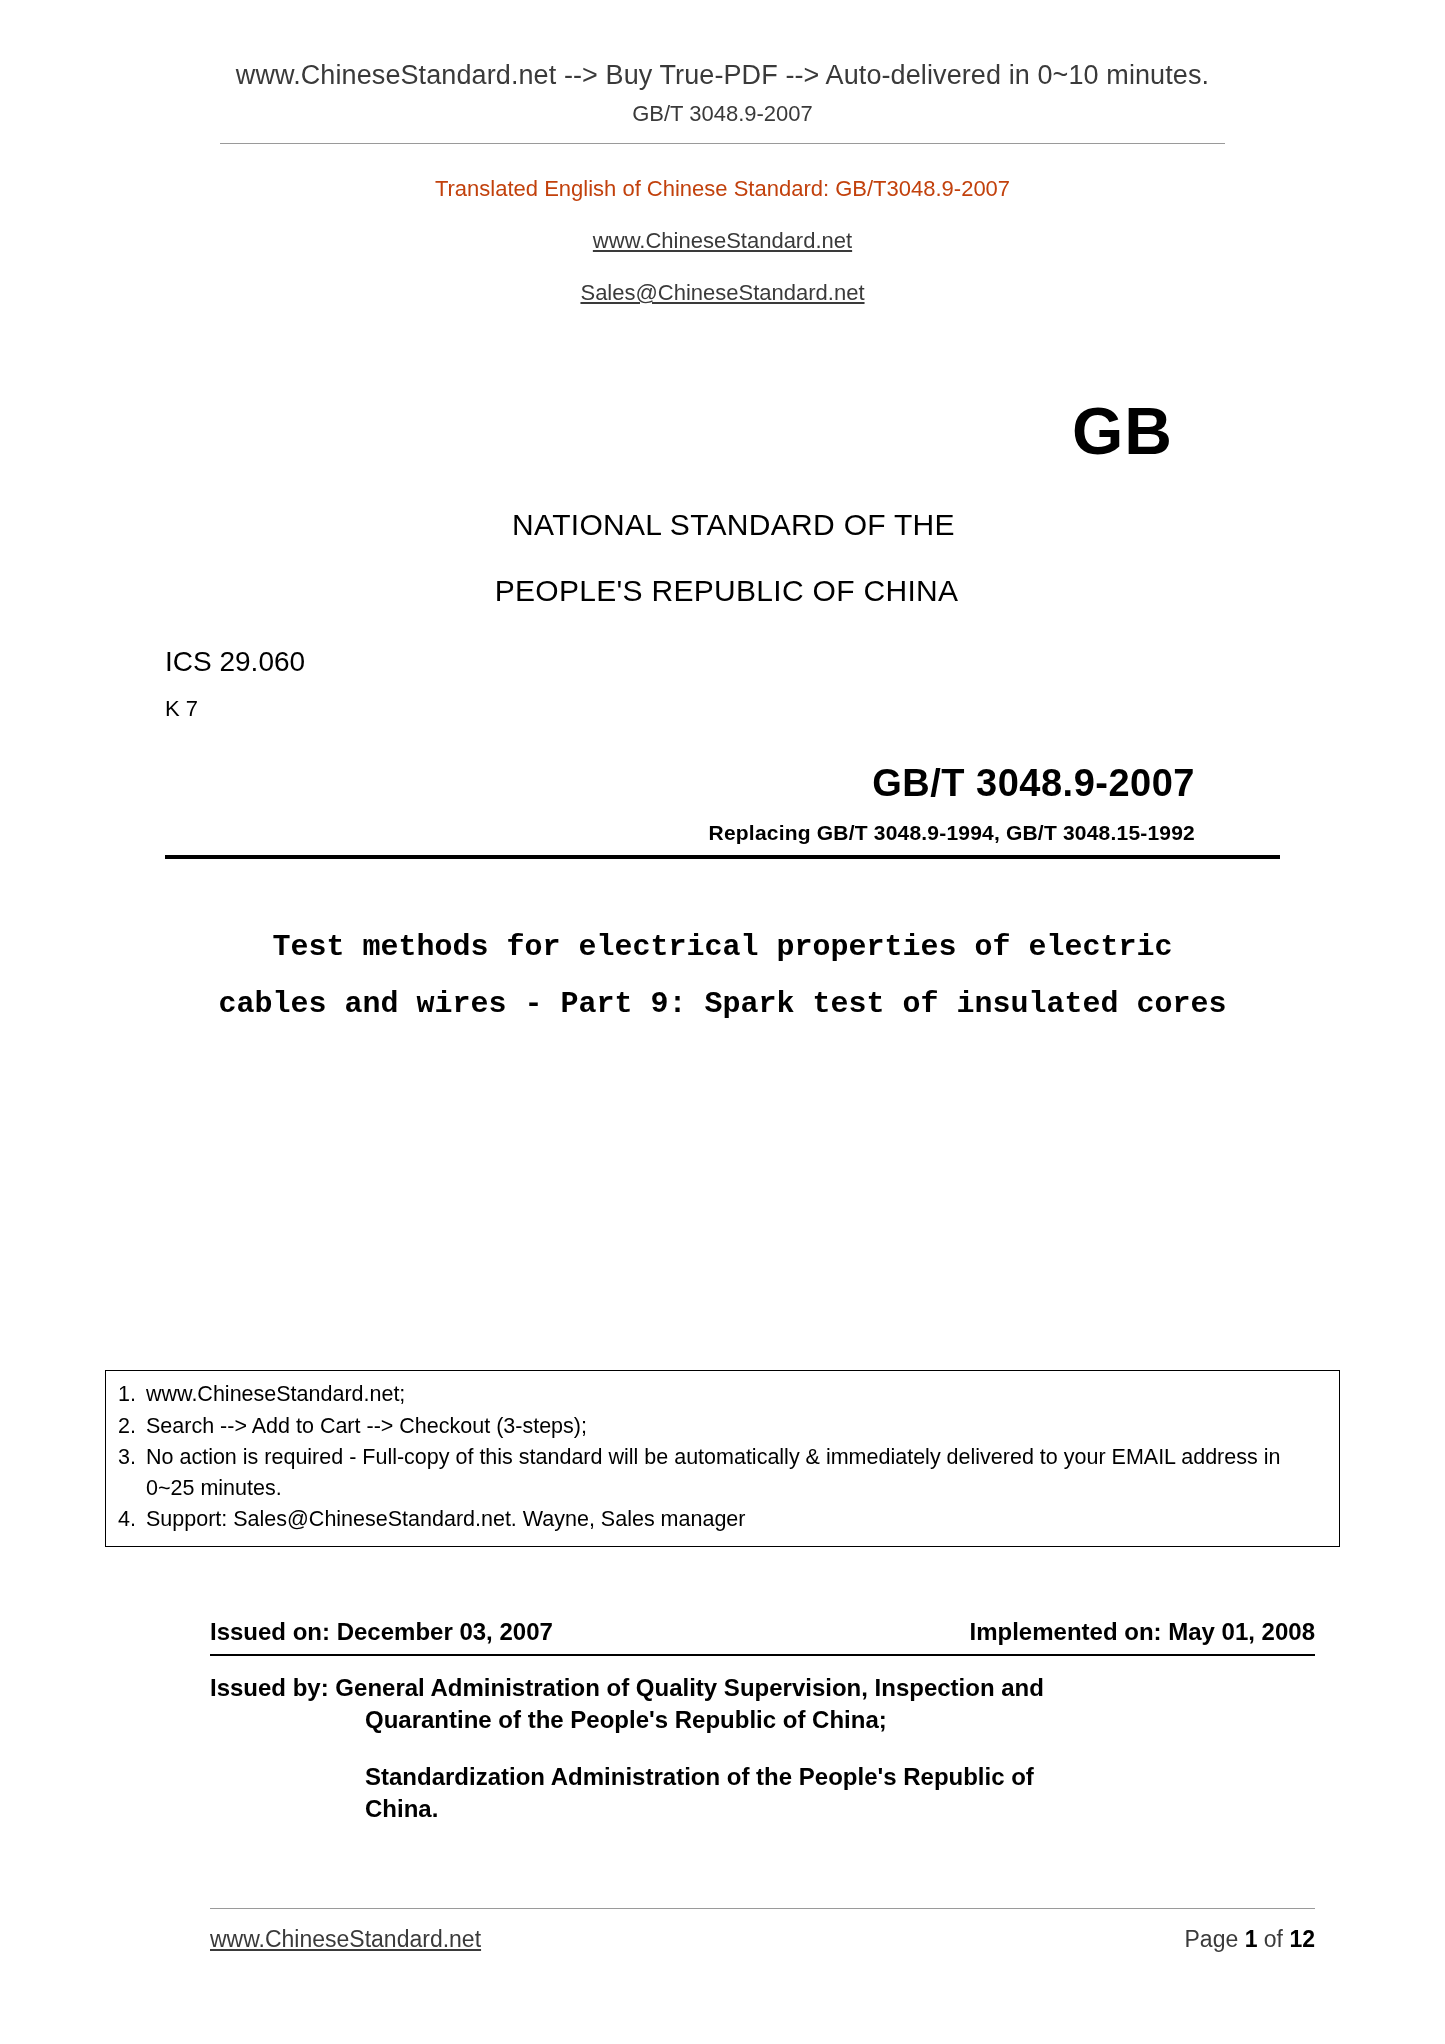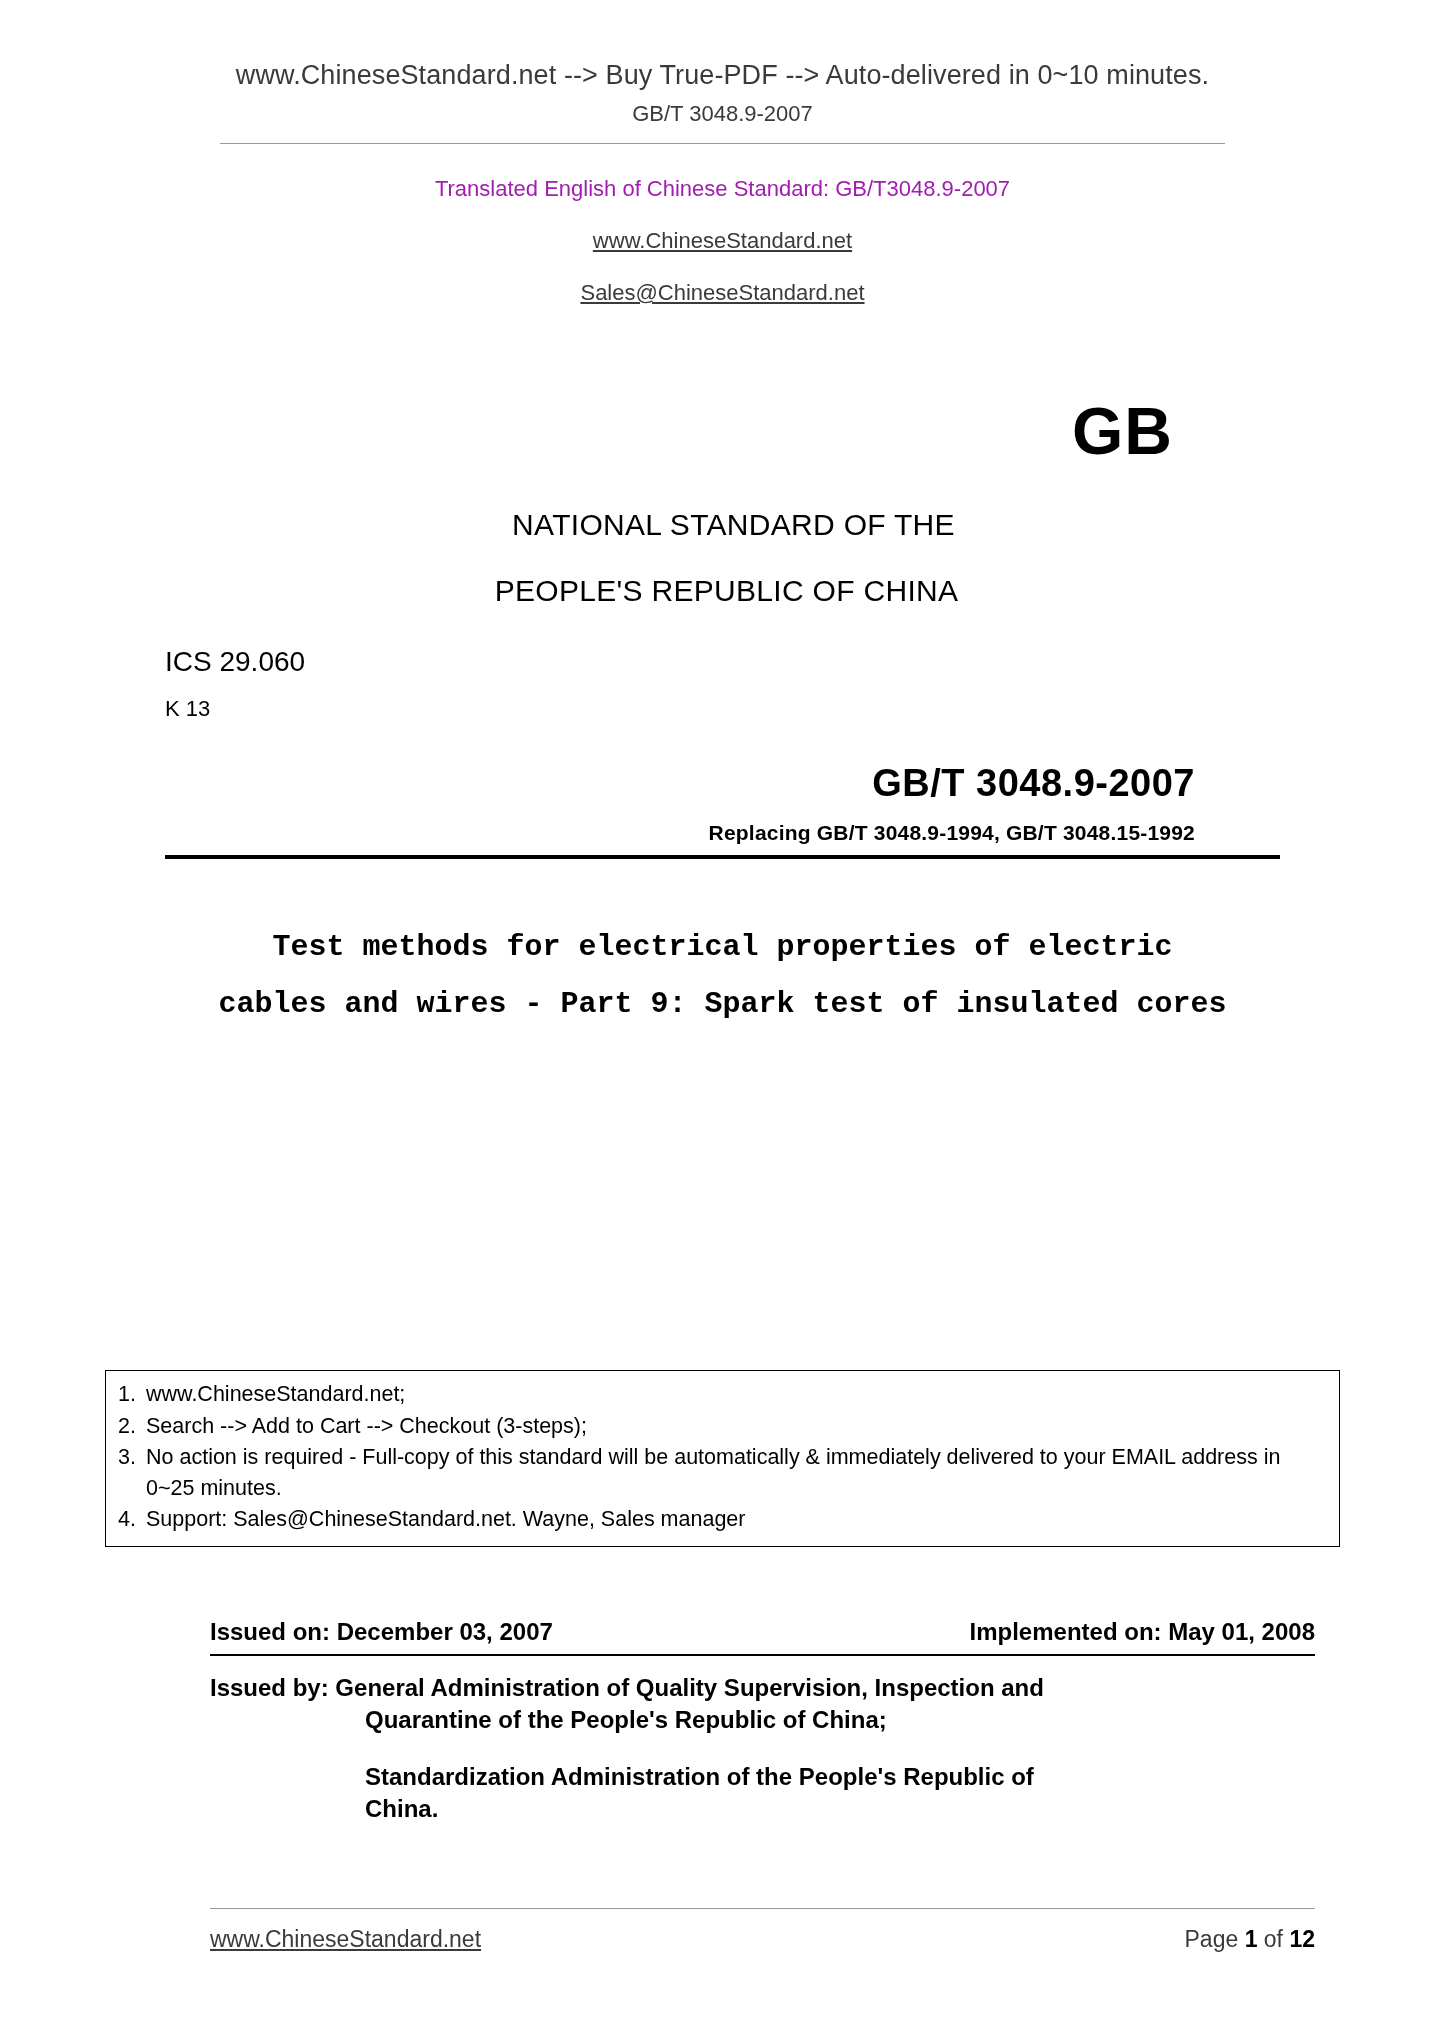--- a/index.html
+++ b/index.html
@@ -43,21 +43,21 @@
     border-top: 1px solid #9a9a9a;
   }
 
   
   .intro {
     text-align: center;
     margin-top: 32px;
   }
   .intro-line {
     font-size: 22px;
-    color: #a21caf;
+    color: #c2410c;
     margin-bottom: 26px;
   }
   .intro-link {
     font-size: 22px;
     color: #3a3a3a;
     text-decoration: underline;
     margin-bottom: 26px;
     display: block;
   }
 
@@ -246,21 +246,21 @@
     <a class="intro-link" href="#">www.ChineseStandard.net</a>
     <a class="intro-link" href="#">Sales@ChineseStandard.net</a>
   </div>
 
   <div class="gb-big">GB</div>
 
   <div class="nat">NATIONAL STANDARD OF THE</div>
   <div class="nat2">PEOPLE'S REPUBLIC OF CHINA</div>
 
   <div class="ics">ICS 29.060</div>
-  <div class="ics-k">K 13</div>
+  <div class="ics-k">K 7</div>
 
   <div class="stdno">GB/T  3048.9-2007</div>
   <div class="replacing">Replacing  GB/T  3048.9-1994,  GB/T  3048.15-1992</div>
   <div class="rule-heavy"></div>
 
   <div class="title">
     <div>Test methods for electrical properties of electric</div>
     <div>cables and wires - Part 9: Spark test of insulated cores</div>
   </div>
 

